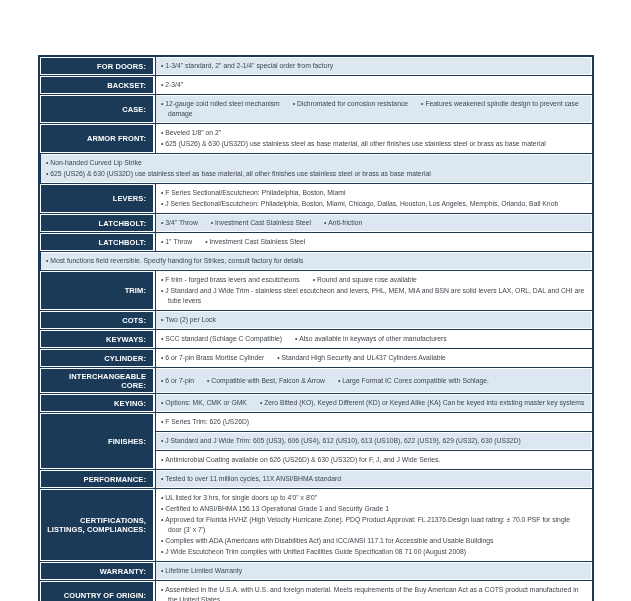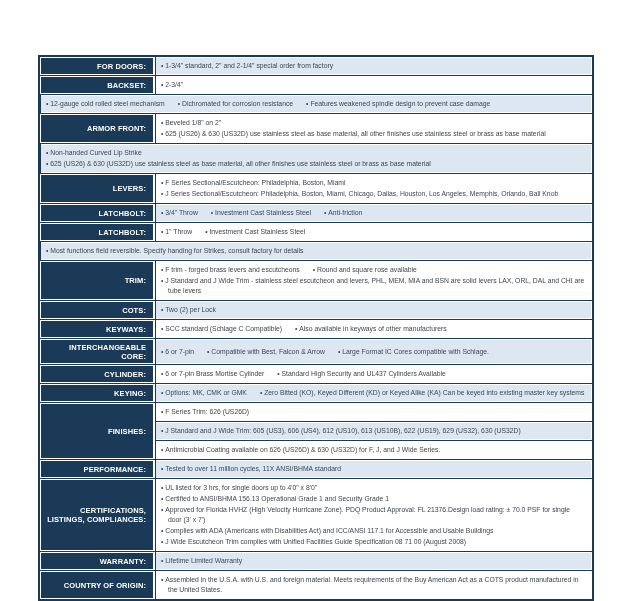--- a/index.html
+++ b/index.html
@@ -65,20 +65,21 @@
       </div>
       <div class="row">
         <div class="label-cell">BACKSET:</div>
         <div class="content-col">
           <div class="content-cell" style="background: rgb(255, 255, 255);">
             <div class="line"><span class="bullet-item">2-3/4"</span></div>
           </div>
         </div>
       </div>
       <div class="row">
+        <div class="label-cell">CASE:</div>
         <div class="content-col">
           <div class="content-cell" style="background: rgb(220, 231, 242);">
             <div class="line"><span class="bullet-item">12-gauge cold rolled steel mechanism</span><span class="bullet-item">Dichromated for corrosion resistance</span><span class="bullet-item">Features weakened spindle design to prevent case damage</span></div>
           </div>
         </div>
       </div>
       <div class="row">
         <div class="label-cell">ARMOR FRONT:</div>
         <div class="content-col">
           <div class="content-cell" style="background: rgb(255, 255, 255);">
@@ -146,32 +147,32 @@
       </div>
       <div class="row">
         <div class="label-cell">KEYWAYS:</div>
         <div class="content-col">
           <div class="content-cell" style="background: rgb(255, 255, 255);">
             <div class="line"><span class="bullet-item">SCC standard (Schlage C Compatible)</span><span class="bullet-item">Also available in keyways of other manufacturers</span></div>
           </div>
         </div>
       </div>
       <div class="row">
+        <div class="label-cell">CYLINDER:</div>
+        <div class="content-col">
+          <div class="content-cell" style="background: rgb(255, 255, 255);">
+            <div class="line"><span class="bullet-item">6 or 7-pin Brass Mortise Cylinder</span><span class="bullet-item">Standard High Security and UL437 Cylinders Available</span></div>
+          </div>
+        </div>
+      </div>
+      <div class="row">
         <div class="label-cell">INTERCHANGEABLE CORE:</div>
         <div class="content-col">
           <div class="content-cell" style="background: rgb(220, 231, 242);">
             <div class="line"><span class="bullet-item">6 or 7-pin</span><span class="bullet-item">Compatible with Best, Falcon &amp; Arrow</span><span class="bullet-item">Large Format IC Cores compatible with Schlage.</span></div>
-          </div>
-        </div>
-      </div>
-      <div class="row">
-        <div class="label-cell">CYLINDER:</div>
-        <div class="content-col">
-          <div class="content-cell" style="background: rgb(255, 255, 255);">
-            <div class="line"><span class="bullet-item">6 or 7-pin Brass Mortise Cylinder</span><span class="bullet-item">Standard High Security and UL437 Cylinders Available</span></div>
           </div>
         </div>
       </div>
       <div class="row">
         <div class="label-cell">KEYING:</div>
         <div class="content-col">
           <div class="content-cell" style="background: rgb(220, 231, 242);">
             <div class="line"><span class="bullet-item">Options: MK, CMK or GMK</span><span class="bullet-item">Zero Bitted (KO), Keyed Different (KD) or Keyed Alike (KA) Can be keyed into existing master key systems</span></div>
           </div>
         </div>

